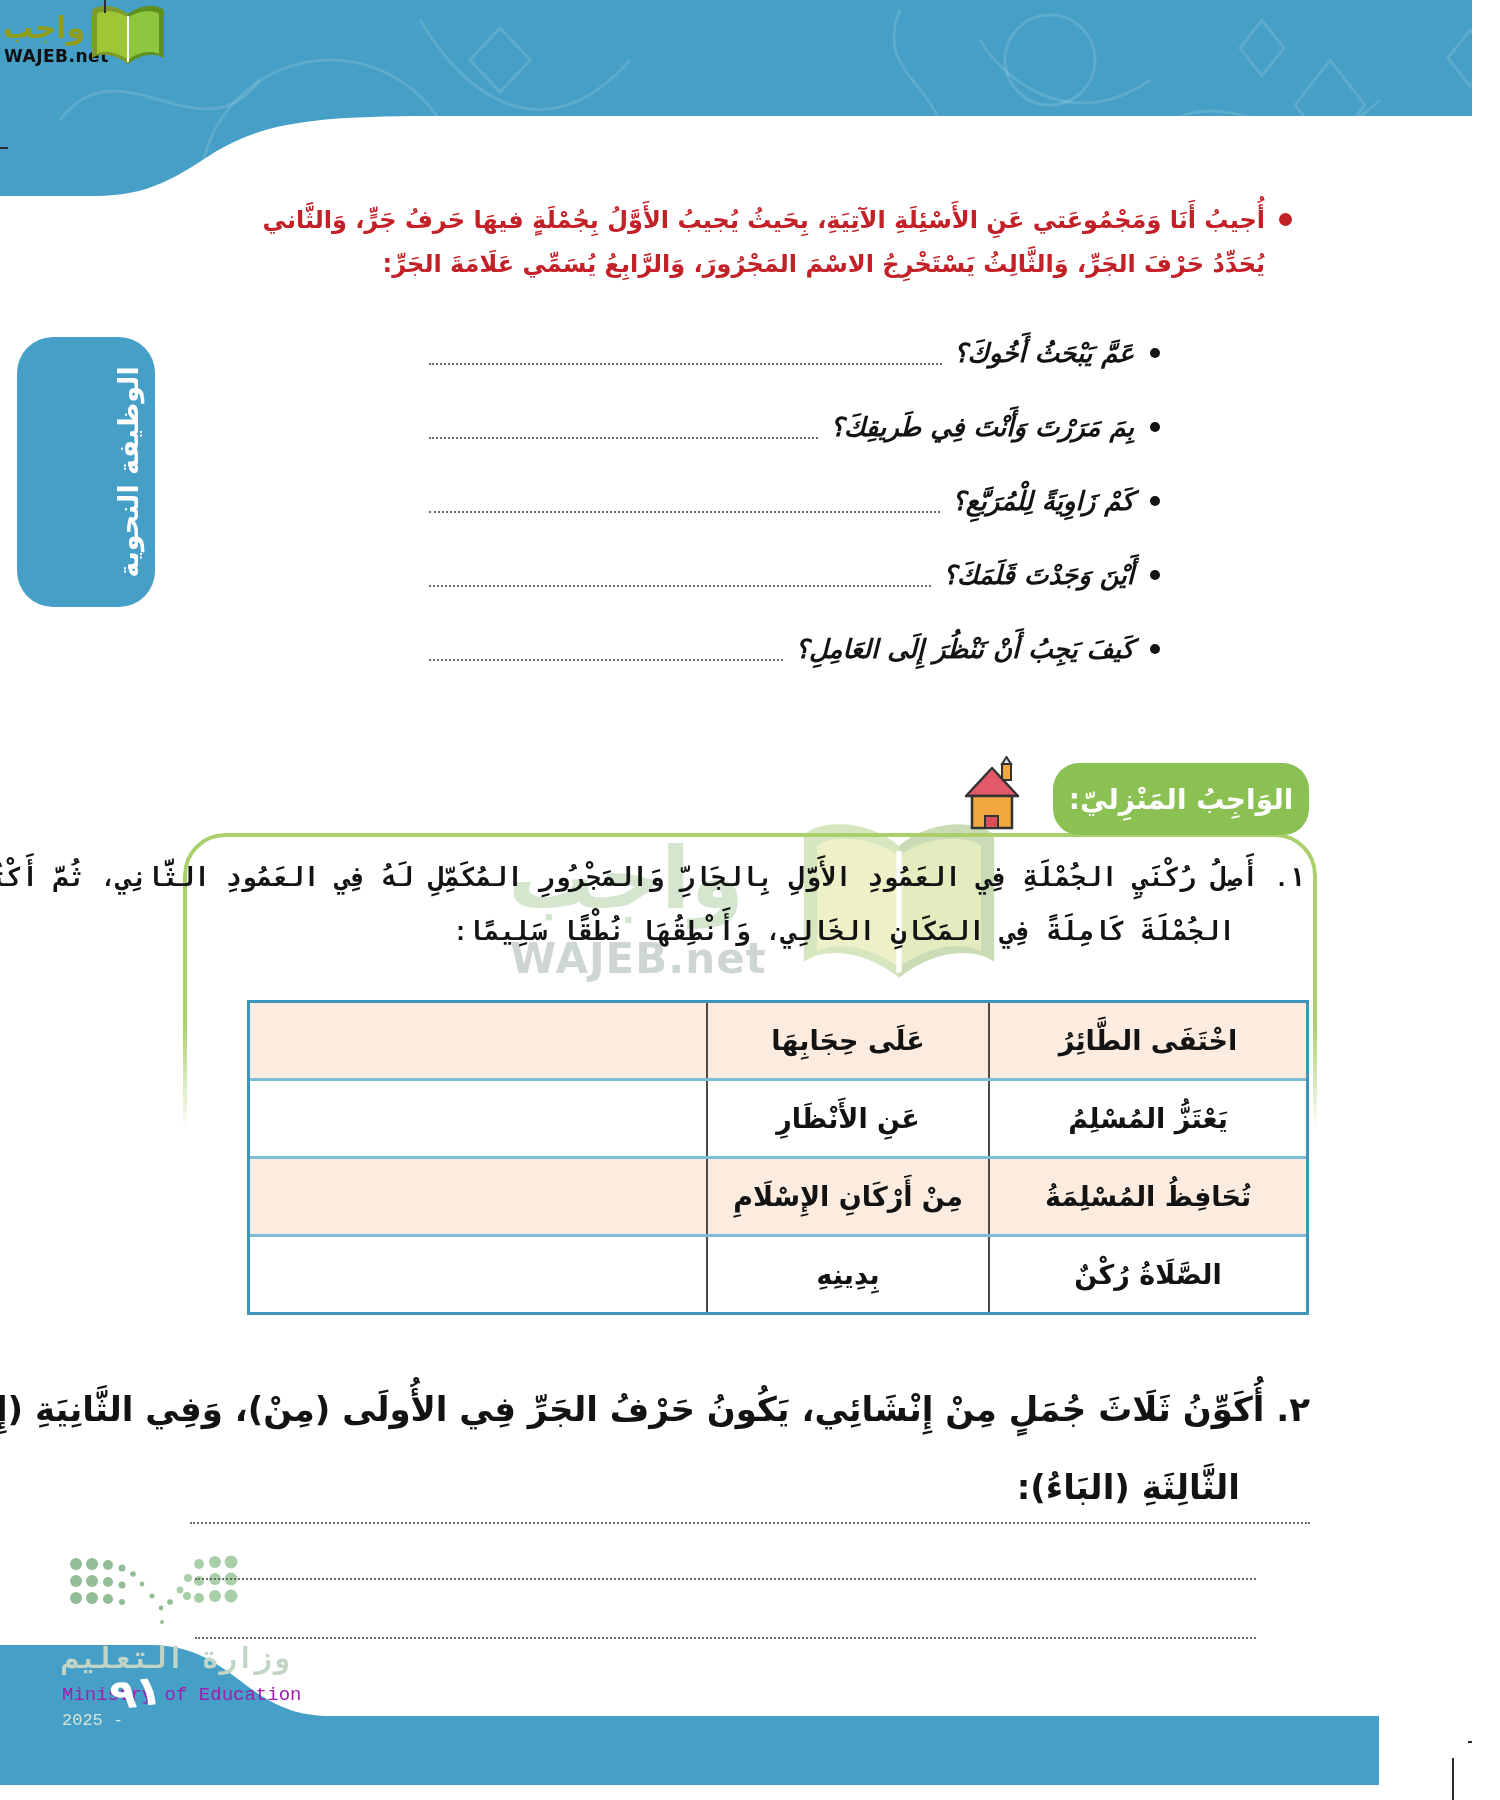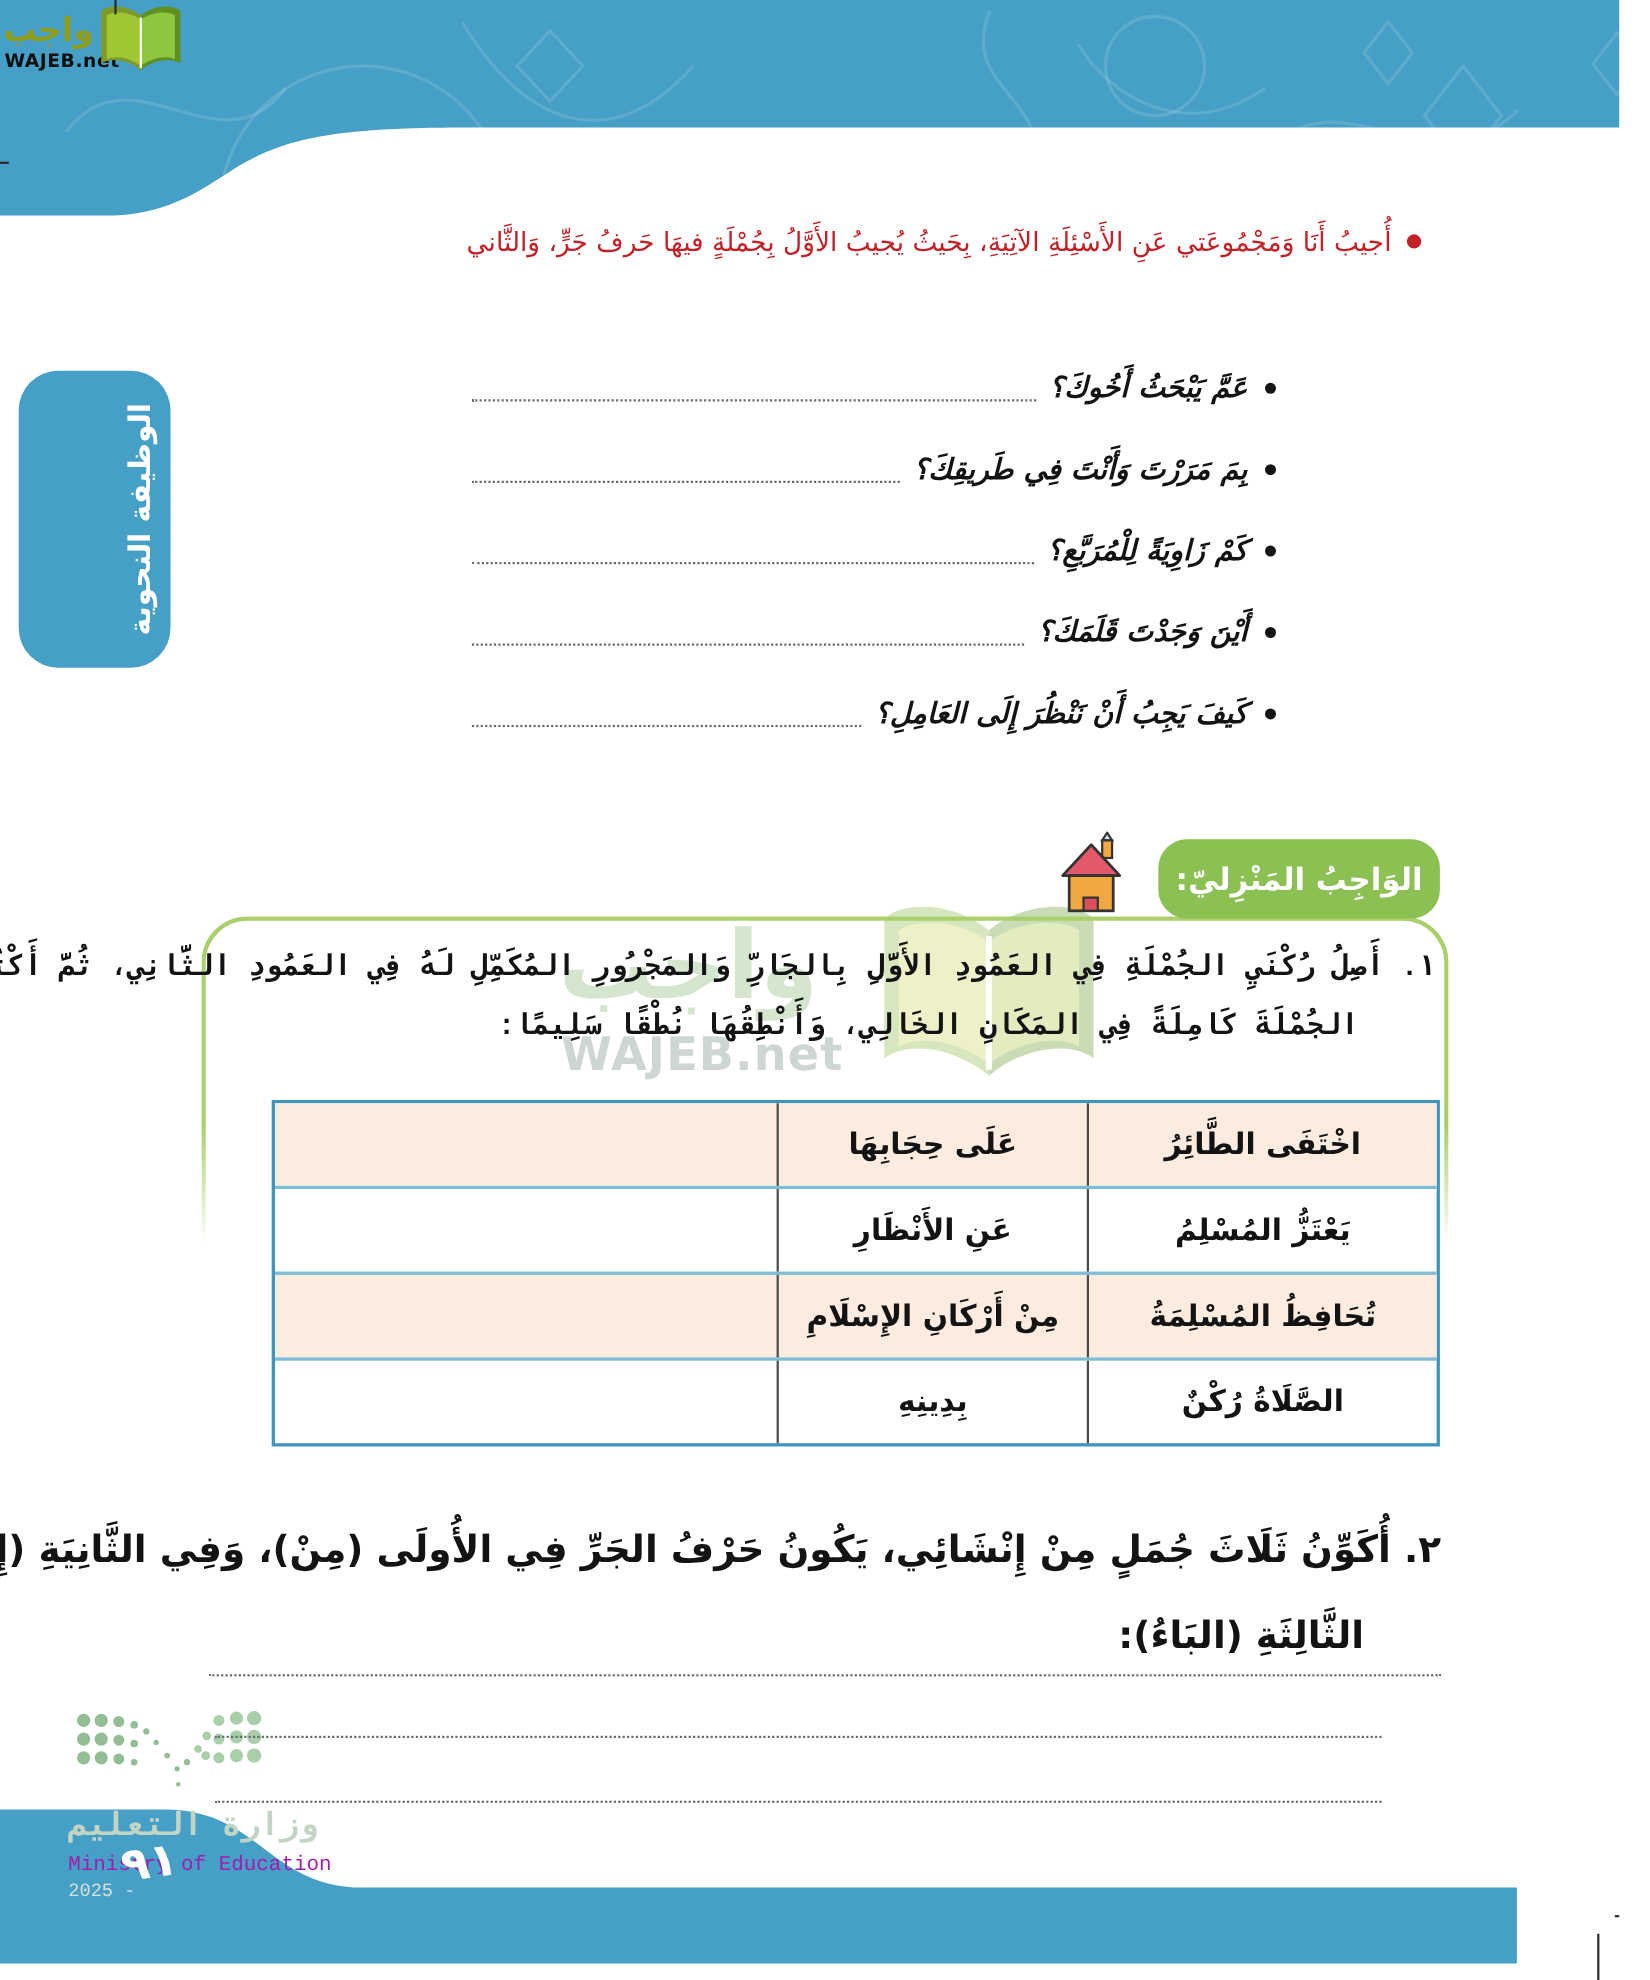--- a/index.html
+++ b/index.html
@@ -15,21 +15,21 @@
   .logo-en{position:absolute;left:4px;top:44px;font-size:17px;font-weight:700;color:#101010;letter-spacing:.5px;}
   .logo-book{position:absolute;left:88px;top:0;}
   .crop{position:absolute;background:#2b2b2b;z-index:5;}
   
   .side-tab{position:absolute;left:17px;top:337px;width:138px;height:270px;background:#459fc6;border-radius:36px;z-index:2;}
   .side-tab-label{position:absolute;top:50%;left:50%;transform:translate(-50%,-50%) translateX(42px) rotate(-90deg);
     white-space:nowrap;color:#fff;font-size:27px;font-weight:700;direction:rtl;}
   
   .instr{position:absolute;left:200px;top:198px;width:1092px;display:flex;direction:rtl;gap:14px;z-index:3;}
   .instr-bullet{width:13px;height:13px;border-radius:50%;background:#c32127;margin-top:15px;flex:none;}
-  .instr-text{font-size:24px;font-weight:400;color:#c32127;line-height:44px;text-align:right;}
+  .instr-text{font-size:24px;font-weight:700;color:#c32127;line-height:44px;text-align:right;}
   .instr-text span{display:block;white-space:nowrap;}
   
   .q-list{position:absolute;left:425px;top:316px;width:735px;z-index:3;}
   .q-row{display:flex;direction:rtl;align-items:center;height:74px;font-style:italic;}
   .q-bullet{width:10px;height:10px;border-radius:50%;background:#141414;margin-left:16px;flex:none;}
   .q-text{font-size:26px;font-weight:700;white-space:nowrap;}
   .q-leader{flex:1;border-bottom:2px dotted #6b6b6b;height:0;margin:22px 12px 0 4px;}
   
   .hw-label{position:absolute;left:1053px;top:763px;width:256px;height:72px;background:#8bc152;border-radius:26px;
     color:#fff;display:flex;align-items:center;justify-content:center;font-size:28px;font-weight:700;direction:rtl;z-index:3;}
@@ -117,20 +117,21 @@
   </div>
 
   <div class="side-tab">
     <div class="side-tab-label">الوظيفة النحوية</div>
   </div>
 
   <div class="instr">
     <span class="instr-bullet"></span>
     <div class="instr-text">
       <span>أُجيبُ أَنَا وَمَجْمُوعَتي عَنِ الأَسْئِلَةِ الآتِيَةِ، بِحَيثُ يُجيبُ الأَوَّلُ بِجُمْلَةٍ فيهَا حَرفُ جَرٍّ، وَالثَّاني</span>
+      <span>يُحَدِّدُ حَرْفَ الجَرِّ، وَالثَّالِثُ يَسْتَخْرِجُ الاسْمَ المَجْرُورَ، وَالرَّابِعُ يُسَمِّي عَلَامَةَ الجَرِّ:</span>
     </div>
   </div>
 
   <div class="q-list">
       <div class="q-row">
         <span class="q-bullet"></span>
         <span class="q-text">عَمَّ يَبْحَثُ أَخُوكَ؟</span>
         <span class="q-leader"></span>
       </div>
       <div class="q-row">

